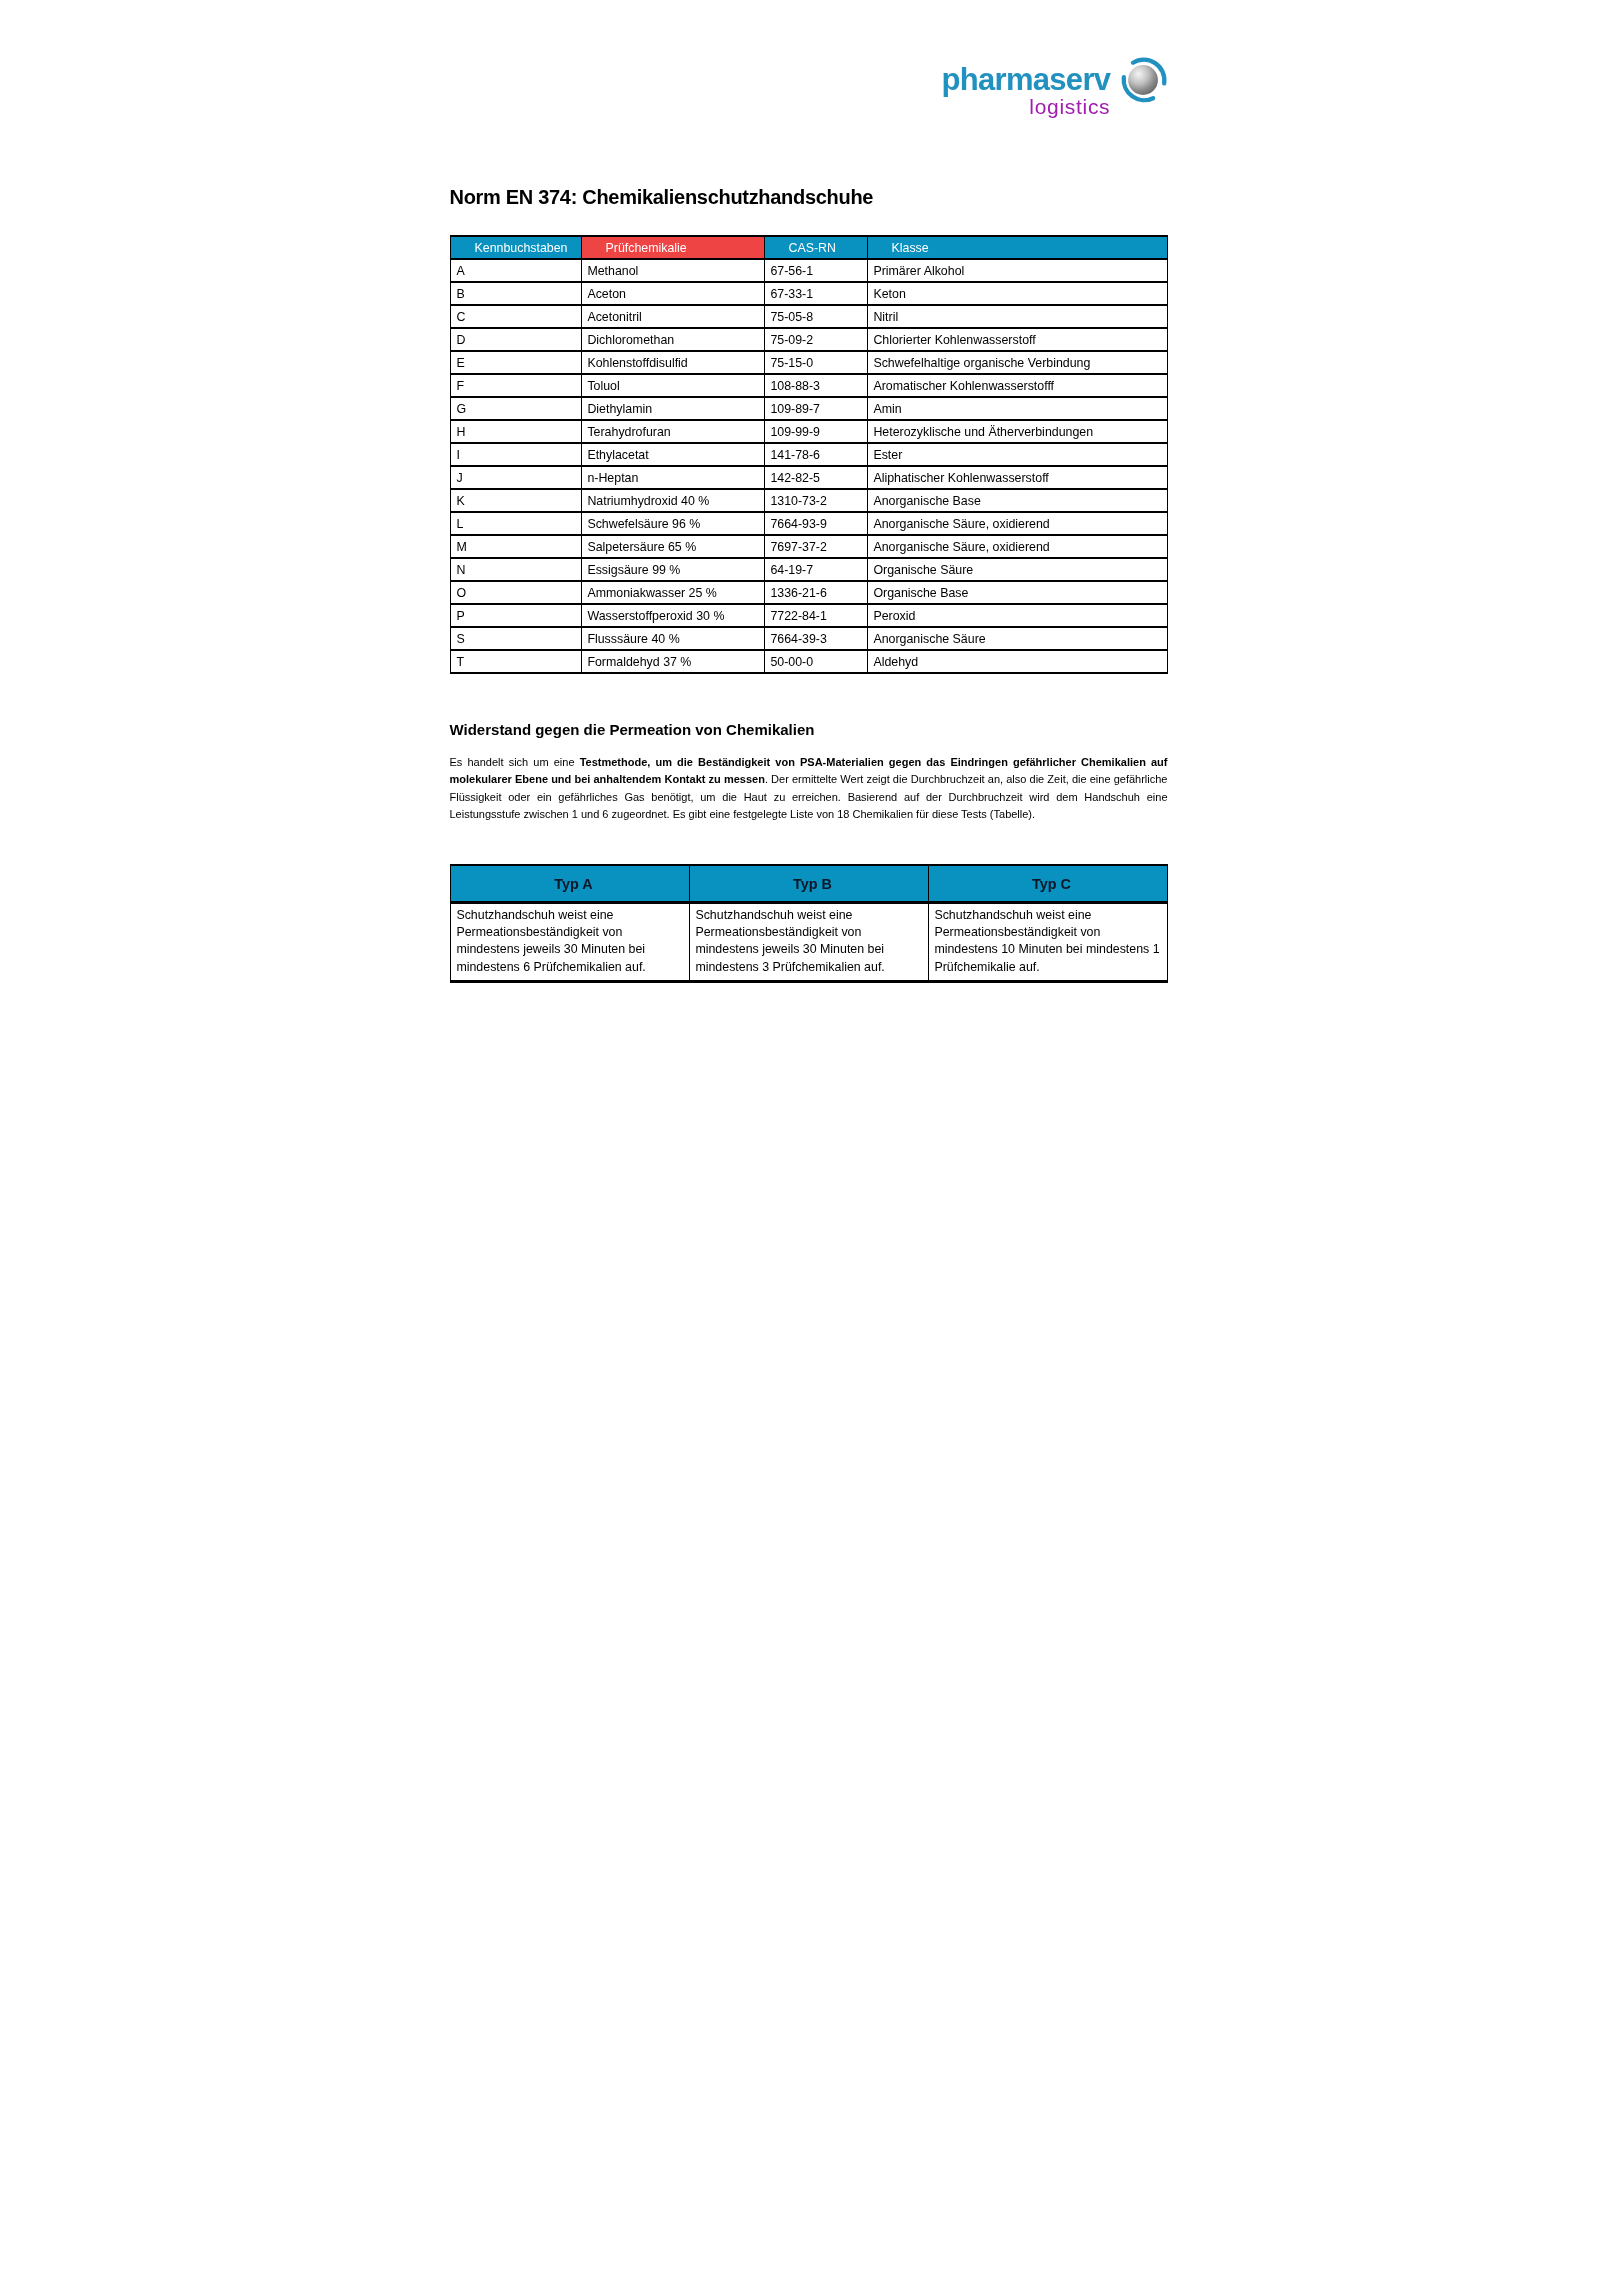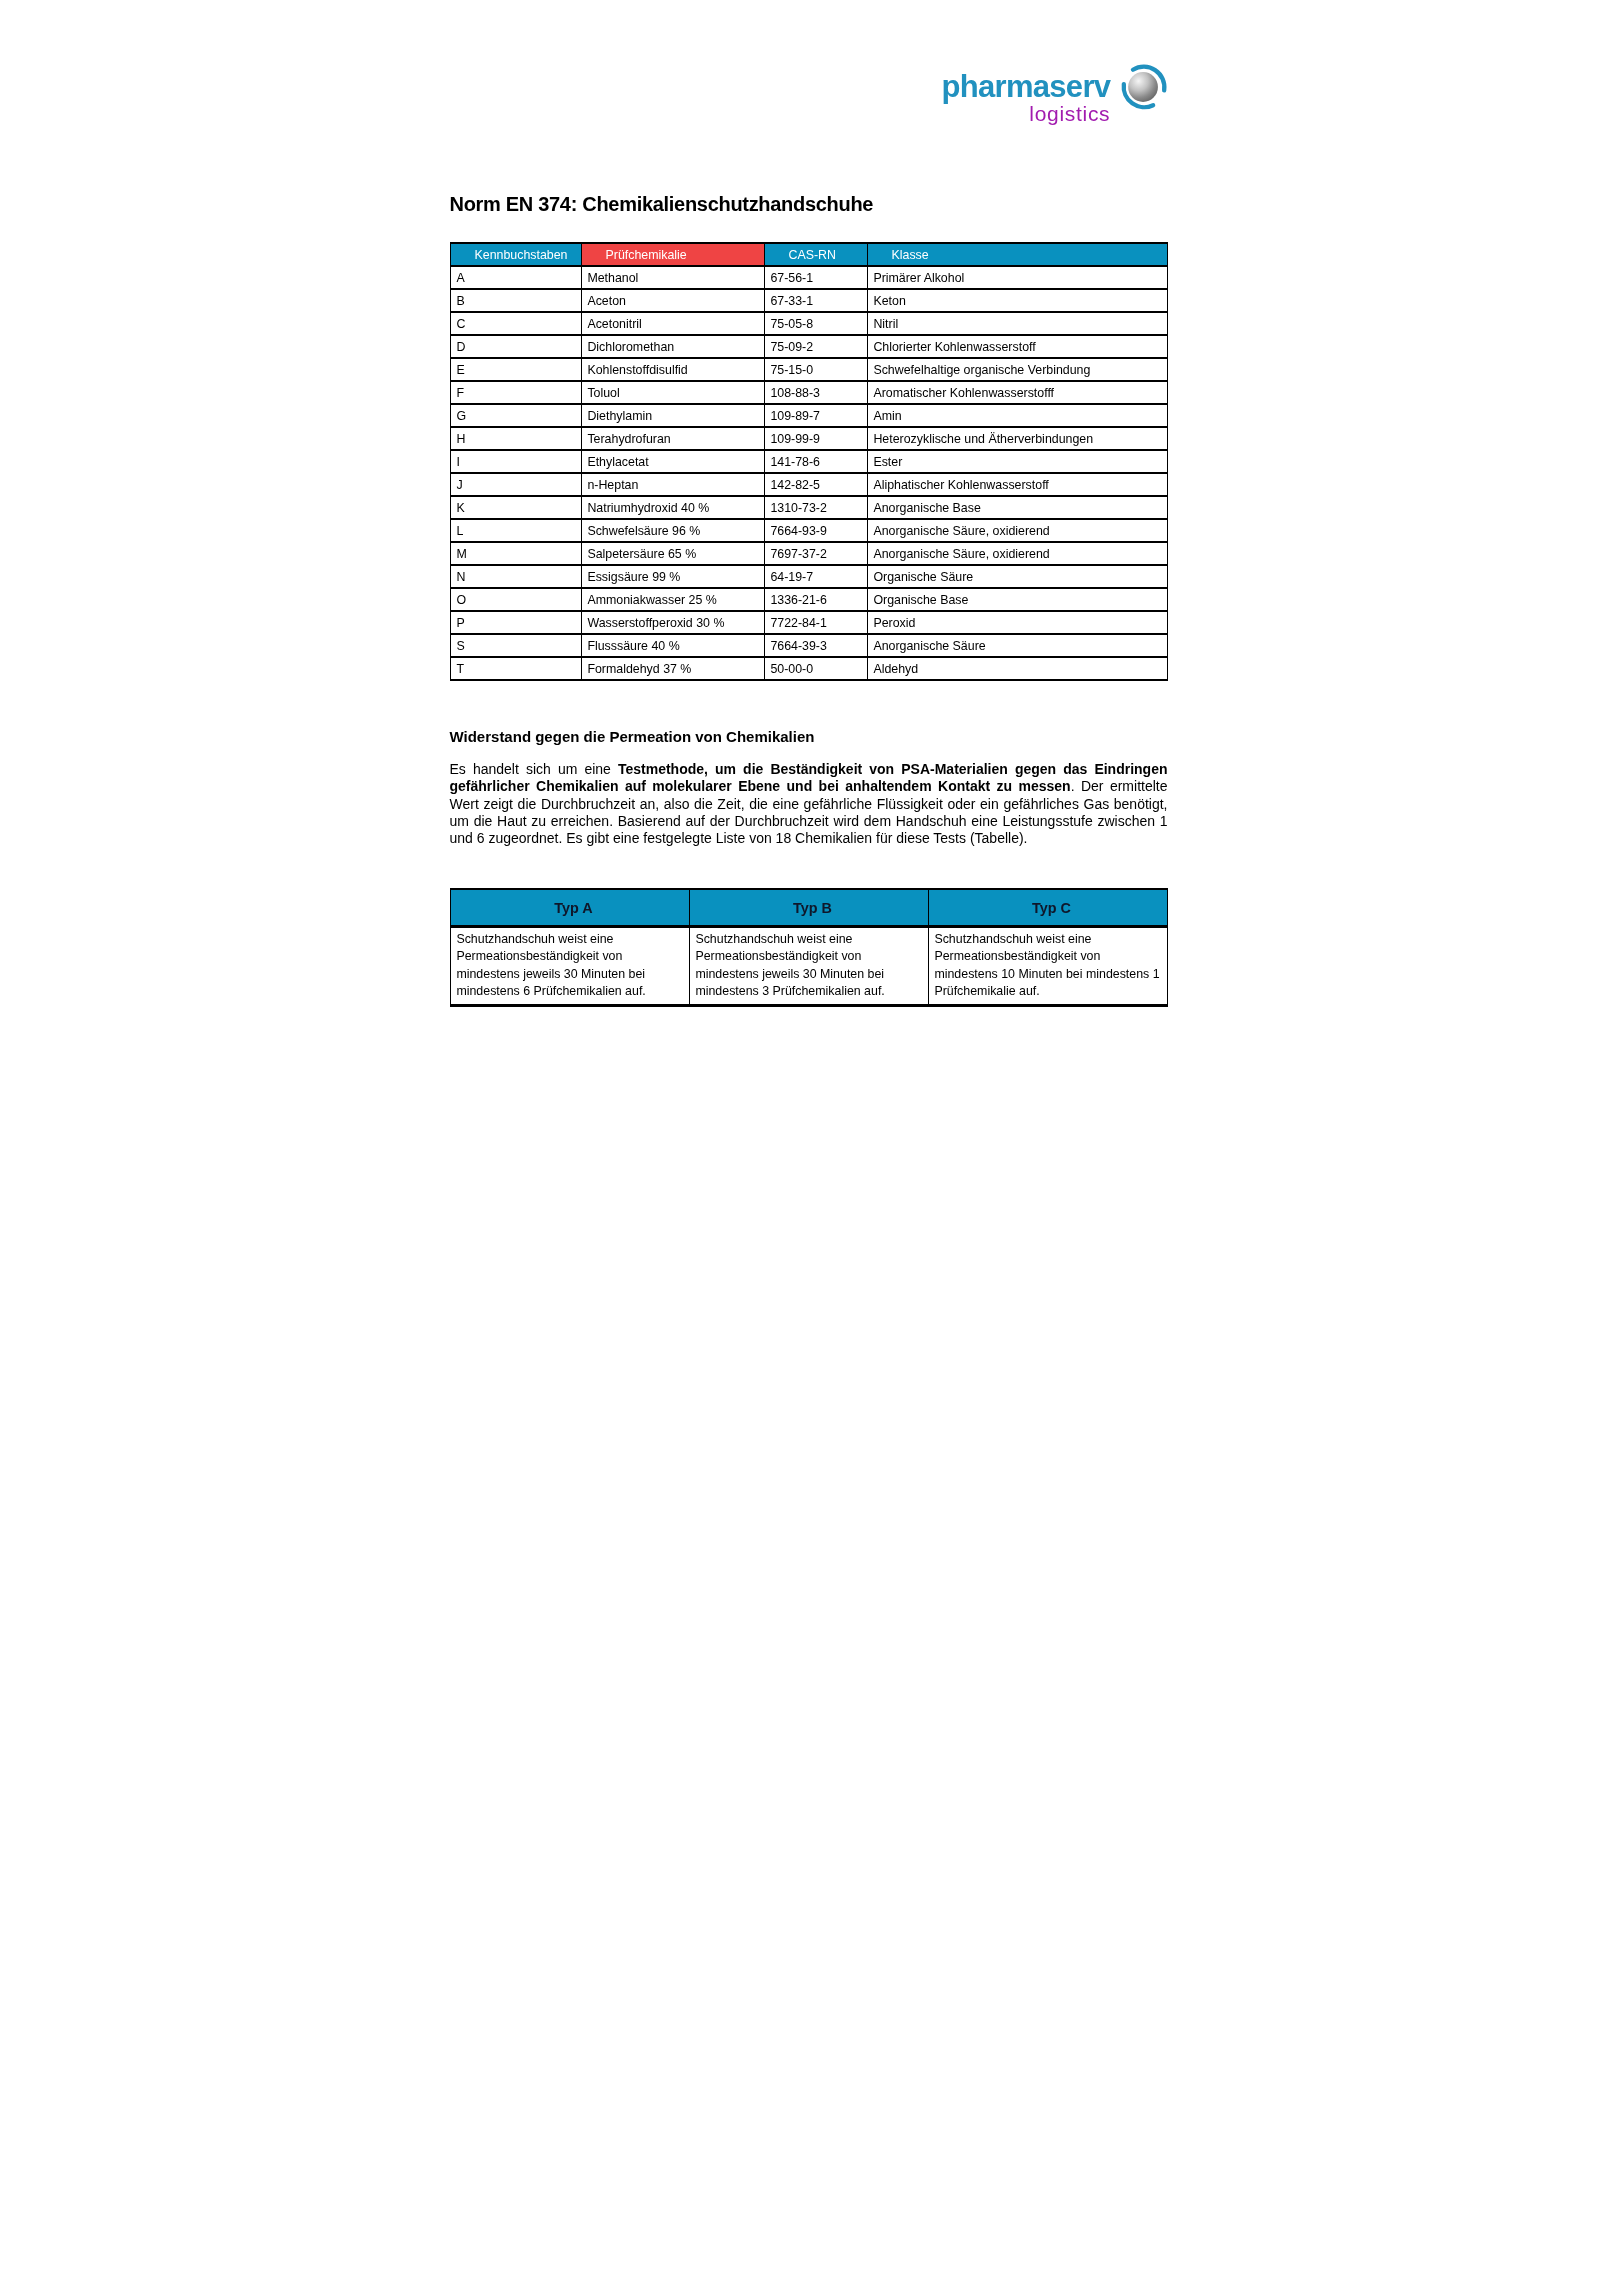--- a/index.html
+++ b/index.html
@@ -1,20 +1,20 @@
 <!DOCTYPE html>
 <html lang="de" style="font-size:10.5px"><head>
 <meta charset="utf-8">
 <style>
   html,body { margin:0; padding:0; background:#ffffff; }
   .page {
     position:relative;
     width:811px;
     height:1148px;
-    margin:15px auto;
+    margin:8px auto;
     background:#ffffff;
     font-family:"Liberation Sans","DejaVu Sans",sans-serif;
     color:#000;
     overflow:hidden;
   }
   .content { margin-left:44px; margin-right:49px; }
 
   
   .logo-row {
     display:flex;
@@ -66,21 +66,21 @@
   .chem-table th { color:#fff; font-weight:normal;padding-left:24px; }
 
   
   .section-heading {
     margin-top:47px;
     font-size:15px;
     font-weight:bold;
   }
   .para {
     margin-top:15.7px;
-    font-size:14px;
+    font-size:11px;
     line-height:17.3px;
     text-align:justify;
   }
   .para .b { font-weight:bold; }
 
   
   .types-table { margin-top:41px; }
   .types-table th, .types-table td {
     border:solid #000;
     border-width:2px 1.3px;

